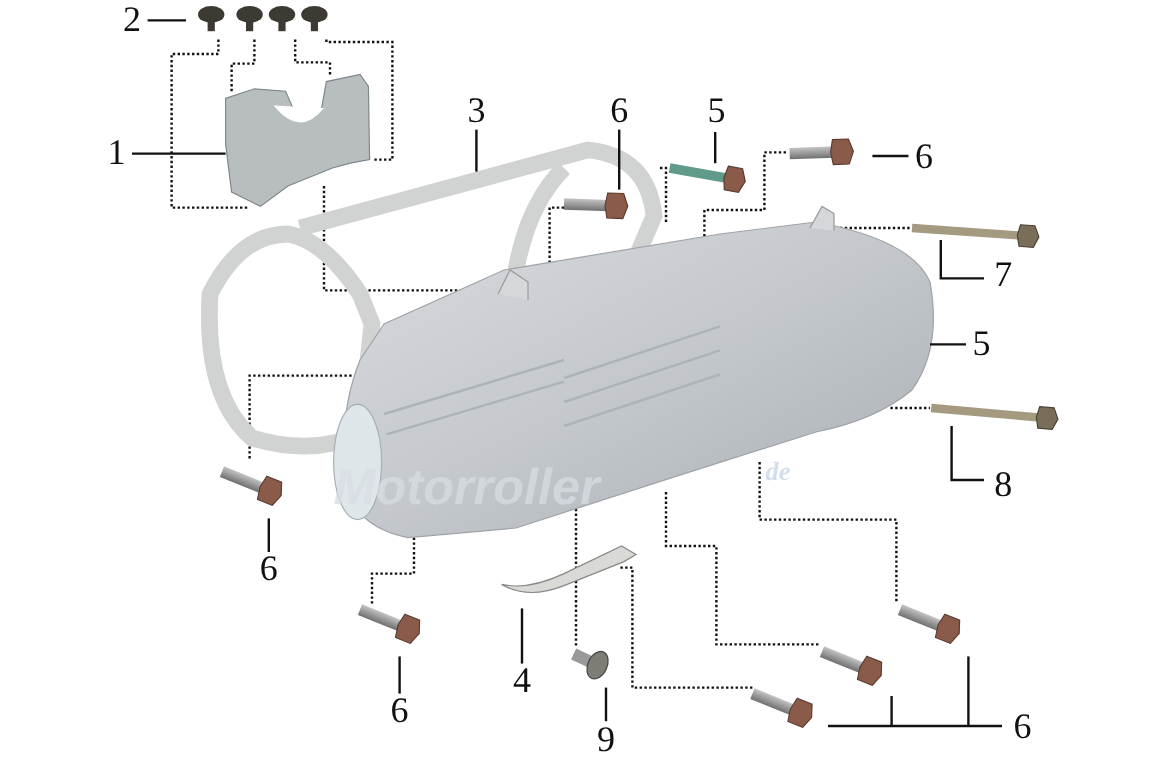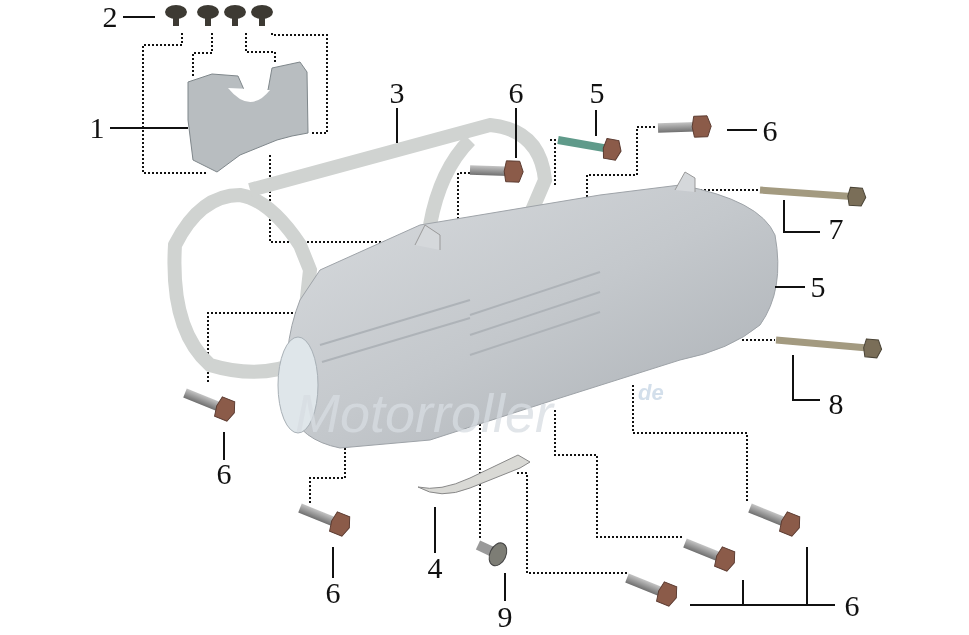--- a/index.html
+++ b/index.html
@@ -1,20 +1,20 @@
 <!DOCTYPE html>
 <html><head>
 <meta charset="utf-8">
 <style>
   html,body{margin:0;padding:0;background:#fff;}
   #stage{position:relative;width:969px;height:635px;overflow:hidden;background:#fff;font-family:"Liberation Serif","DejaVu Serif",serif;}
   #stage svg{position:absolute;left:0;top:0;}
   .watermark{position:absolute;left:14px;top:8px;font-family:"Liberation Sans","DejaVu Sans",sans-serif;font-size:64px;color:#e4e4e4;letter-spacing:0px;white-space:nowrap;}
-  .wm2{position:absolute;left:295px;top:382px;font-family:"Liberation Sans","DejaVu Sans",sans-serif;font-weight:normal;font-style:italic;font-size:54px;color:rgba(215,220,226,0.75);white-space:nowrap;}
-  .wm2de{position:absolute;left:638px;top:380px;font-family:Liberation Sans, sans-serif;font-weight:bold;font-style:italic;font-size:22px;color:rgba(200,215,230,0.8);}
+  .wm2{position:absolute;left:278px;top:382px;font-family:"Liberation Sans","DejaVu Sans",sans-serif;font-weight:bold;font-style:italic;font-size:42px;color:rgba(215,220,226,0.75);white-space:nowrap;}
+  .wm2de{position:absolute;left:638px;top:380px;font-family:Liberation Serif, serif;font-weight:bold;font-style:italic;font-size:22px;color:rgba(200,215,230,0.8);}
   .callout{position:absolute;font-size:30px;color:#111;line-height:1;transform:translate(-50%,-50%);}
 </style>
 </head>
 <body>
 
 <div id="stage">
 
   <svg width="969" height="635" viewBox="0 0 969 635">
     <defs>
       <linearGradient id="coverG" x1="0" y1="0" x2="1" y2="1">

